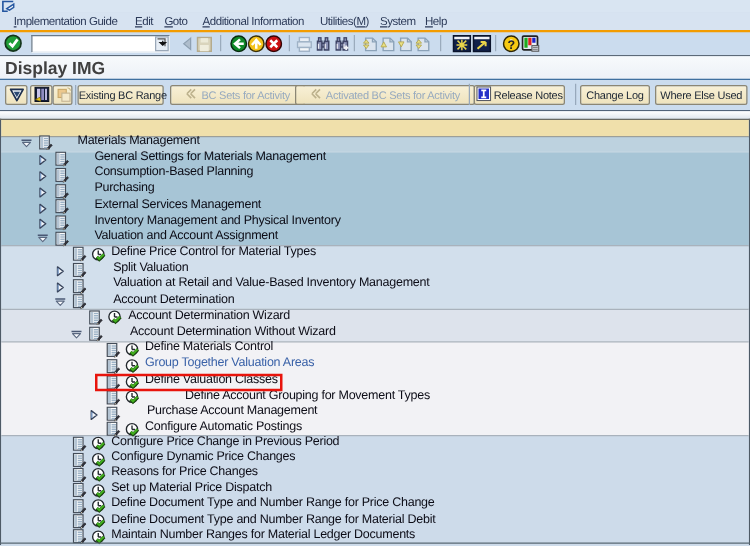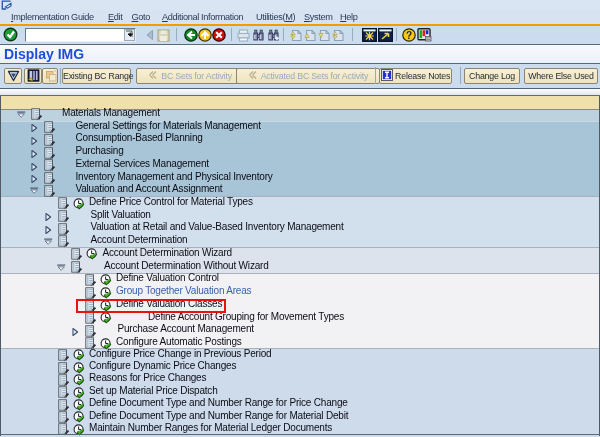--- a/index.html
+++ b/index.html
@@ -121,21 +121,21 @@
 <svg class="abs" width="15" height="14" viewBox="0 0 15 14" style="left:417px;top:28px">
  <rect x="1" y="0.8" width="12" height="11" rx="1" fill="#e9edf3" stroke="#222" stroke-width="1.4"></rect>
  <rect x="2.5" y="2.2" width="2.6" height="8" fill="#1faa1f"></rect>
  <rect x="5.6" y="2.2" width="2.6" height="6" fill="#e02020"></rect>
  <rect x="8.8" y="2.2" width="2.6" height="4" fill="#1c24cc"></rect>
  <rect x="8.5" y="8.5" width="5.5" height="4.5" fill="#c9ced6" stroke="#555" stroke-width="0.8"></rect>
  <path d="M9.2 10 h4 M9.2 11.5 h4" stroke="#777" stroke-width="0.7"></path>
 </svg>
 
 <div class="abs" style="left:0;top:45px;width:600px;height:18px;background:linear-gradient(#f7fafc,#edf1f7)"></div>
-<div class="abs" style="left:4px;top:45.5px;font-size:14px;font-weight:bold;color:#1d4ed8">Display IMG</div>
+<div class="abs" style="left:4px;top:45.5px;font-size:14px;font-weight:bold;color:#404040">Display IMG</div>
 <div class="abs" style="left:0;top:62.5px;width:600px;height:1.5px;background:#40709f"></div>
 
 <div class="abs" style="left:0;top:64px;width:600px;height:24px;background:#cbdcee"></div>
 <div class="abs" style="left:0;top:87.5px;width:600px;height:1px;background:#51637a"></div>
 <div class="btn" style="left:4px;width:18px"><svg width="13" height="12" viewBox="0 0 13 12" style="margin-top:1px">
       <path d="M1.5 1.5 H11.5 L6.5 10.5 Z" fill="#eef4fa" stroke="#1e3050" stroke-width="1.4" stroke-linejoin="round"></path>
       <path d="M4 3.4 H9 L6.5 7.8 Z" fill="#2c4a74"></path>
     </svg></div>
 <div class="btn" style="left:24px;width:18px"><svg width="13" height="13" viewBox="0 0 13 13" style="margin-top:0.5px">
       <rect x="1" y="0.8" width="11" height="11.4" fill="#141e38" stroke="#0c1220" stroke-width="0.8"></rect>
@@ -276,21 +276,21 @@
 <svg class="ic" width="13" height="13" viewBox="0 0 13 13" style="left:70.0px;top:260.9px">
     <use href="#docic"></use>
   </svg>
 <div class="rt" style="left:104.0px;top:259.5px;">Account Determination Without Wizard</div>
 <svg class="ic" width="13" height="13" viewBox="0 0 13 13" style="left:83.5px;top:273.8px">
     <use href="#docic"></use>
   </svg>
 <svg class="ic" width="13" height="13" viewBox="0 0 13 13" style="left:99.5px;top:274.1px">
     <use href="#clkic"></use>
   </svg>
-<div class="rt" style="left:116.0px;top:272.4px;">Define Valuation Control</div>
+<div class="rt" style="left:116.0px;top:272.4px;">Define Materials Control</div>
 <svg class="ic" width="13" height="13" viewBox="0 0 13 13" style="left:83.5px;top:286.7px">
     <use href="#docic"></use>
   </svg>
 <svg class="ic" width="13" height="13" viewBox="0 0 13 13" style="left:99.5px;top:286.9px">
     <use href="#clkic"></use>
   </svg>
 <div class="rt" style="left:116.0px;top:285.2px;color:#3A62A8;">Group Together Valuation Areas</div>
 <svg class="ic" width="13" height="13" viewBox="0 0 13 13" style="left:83.5px;top:299.5px">
     <use href="#docic"></use>
   </svg>

